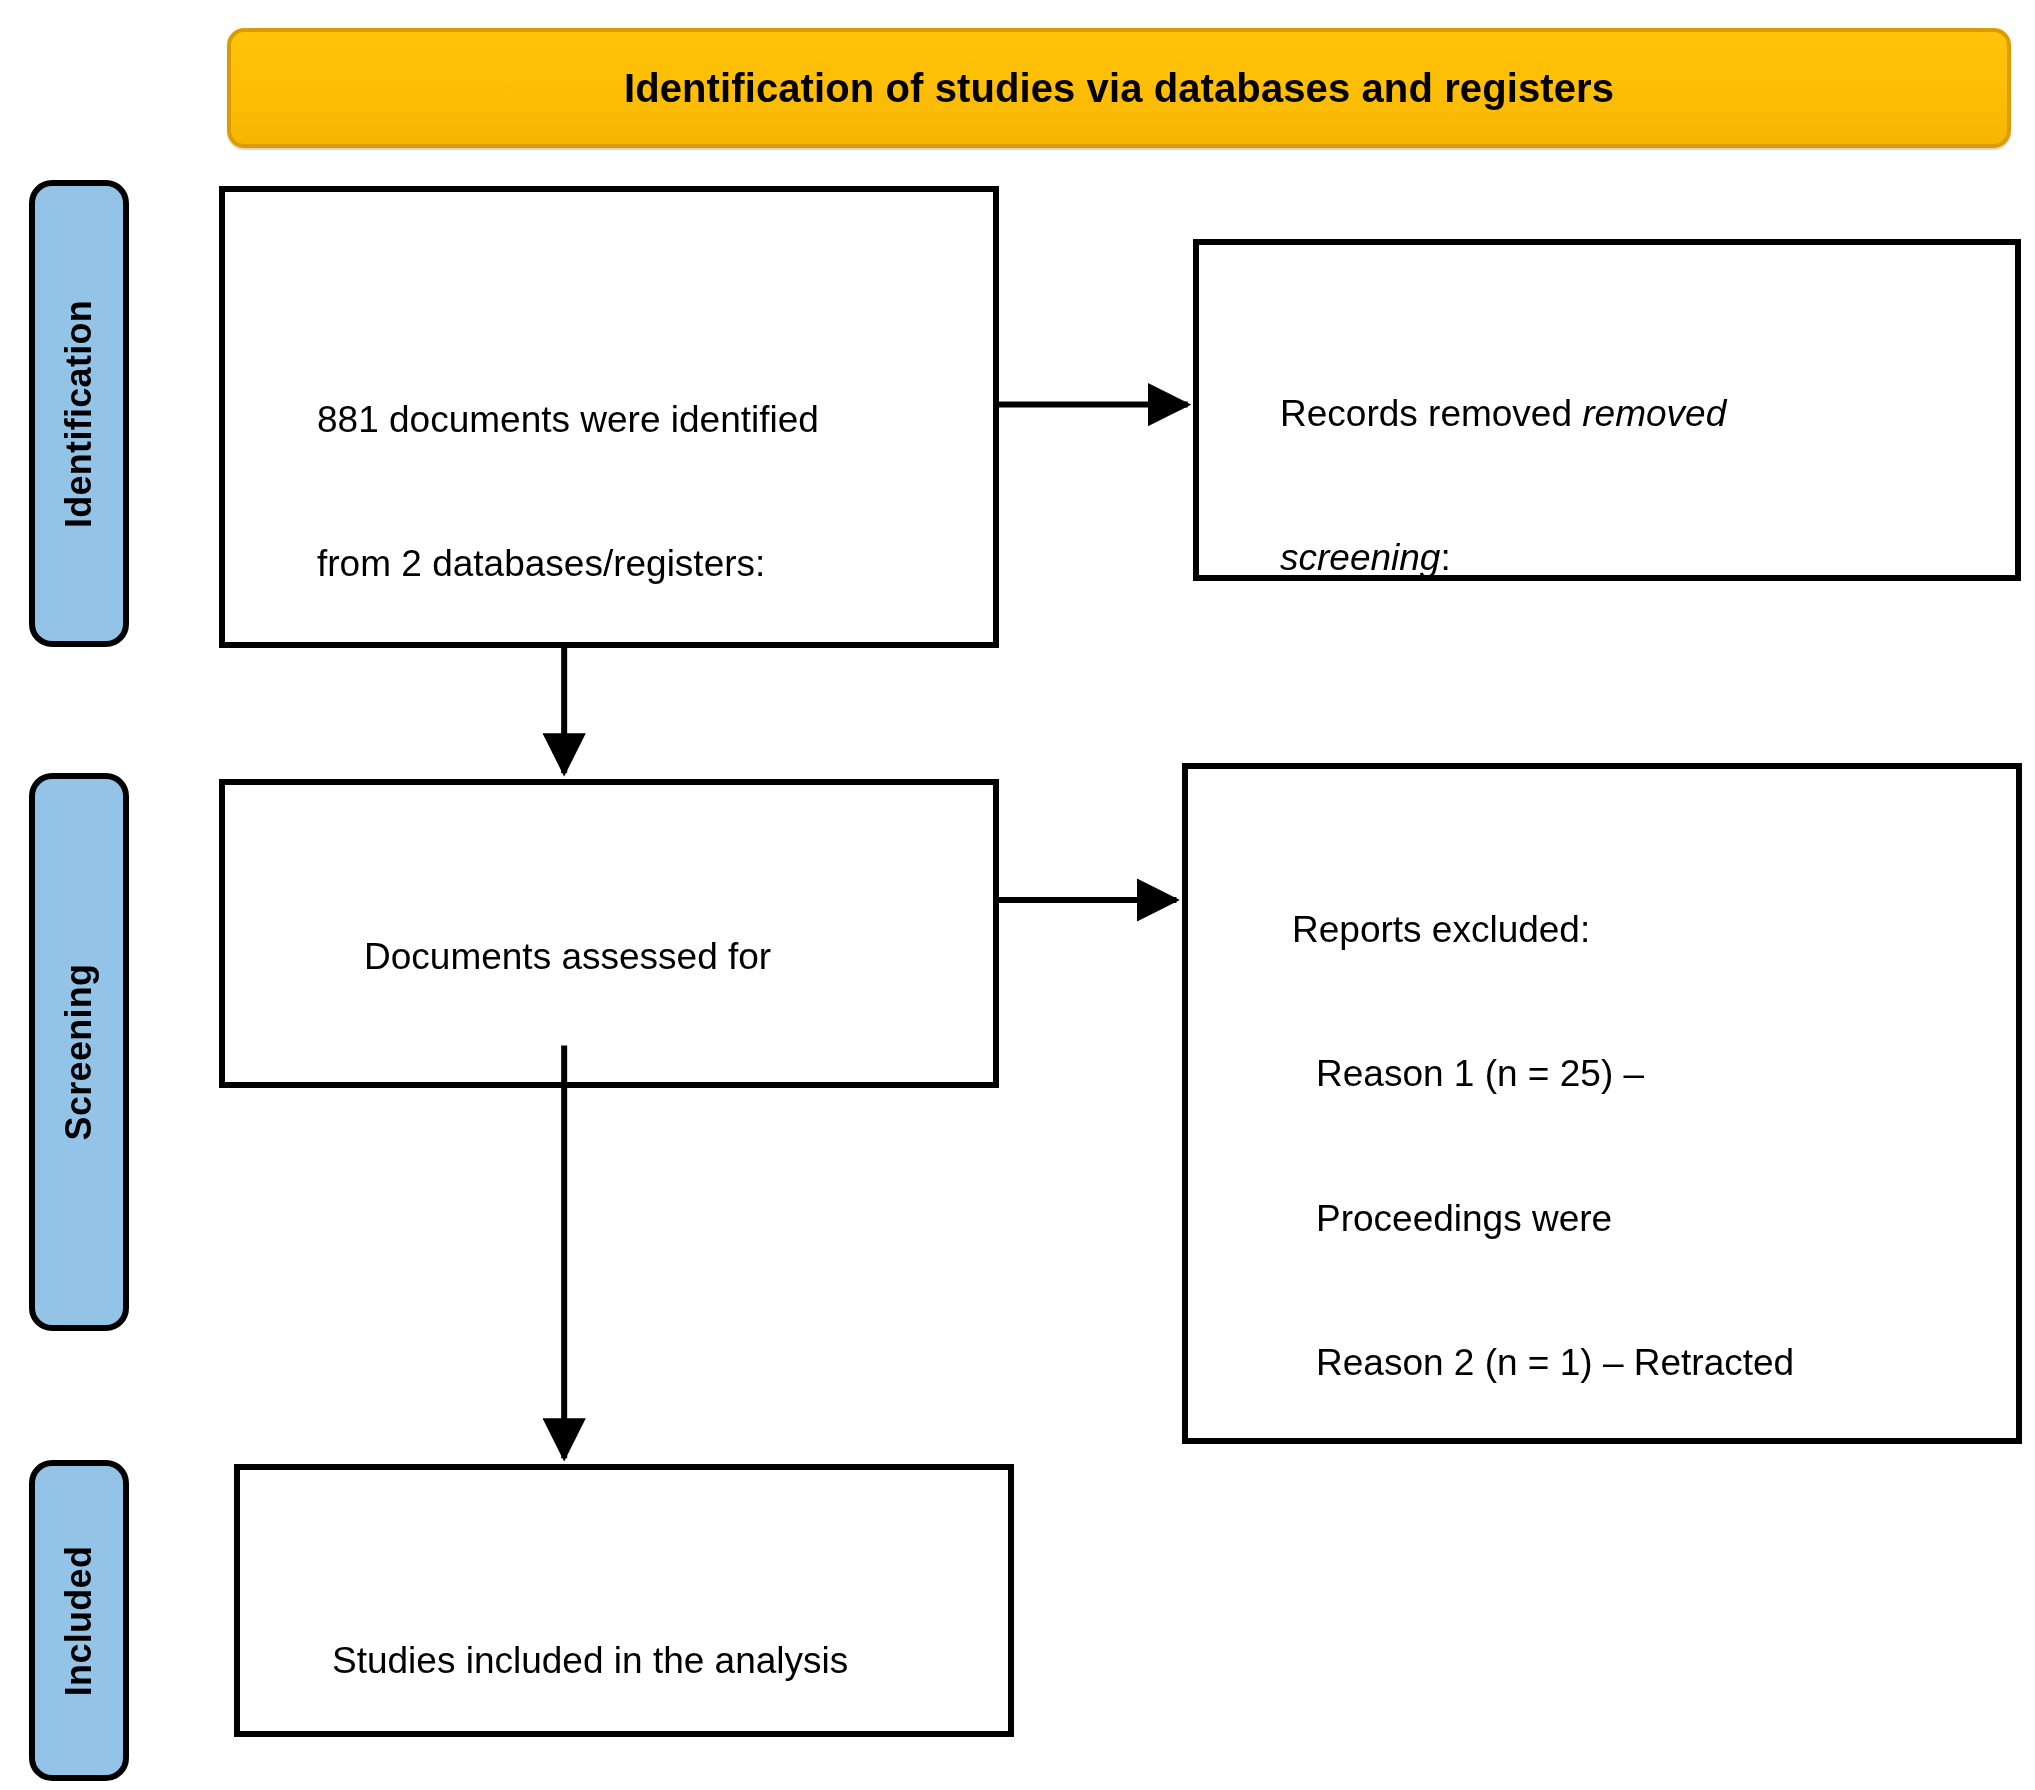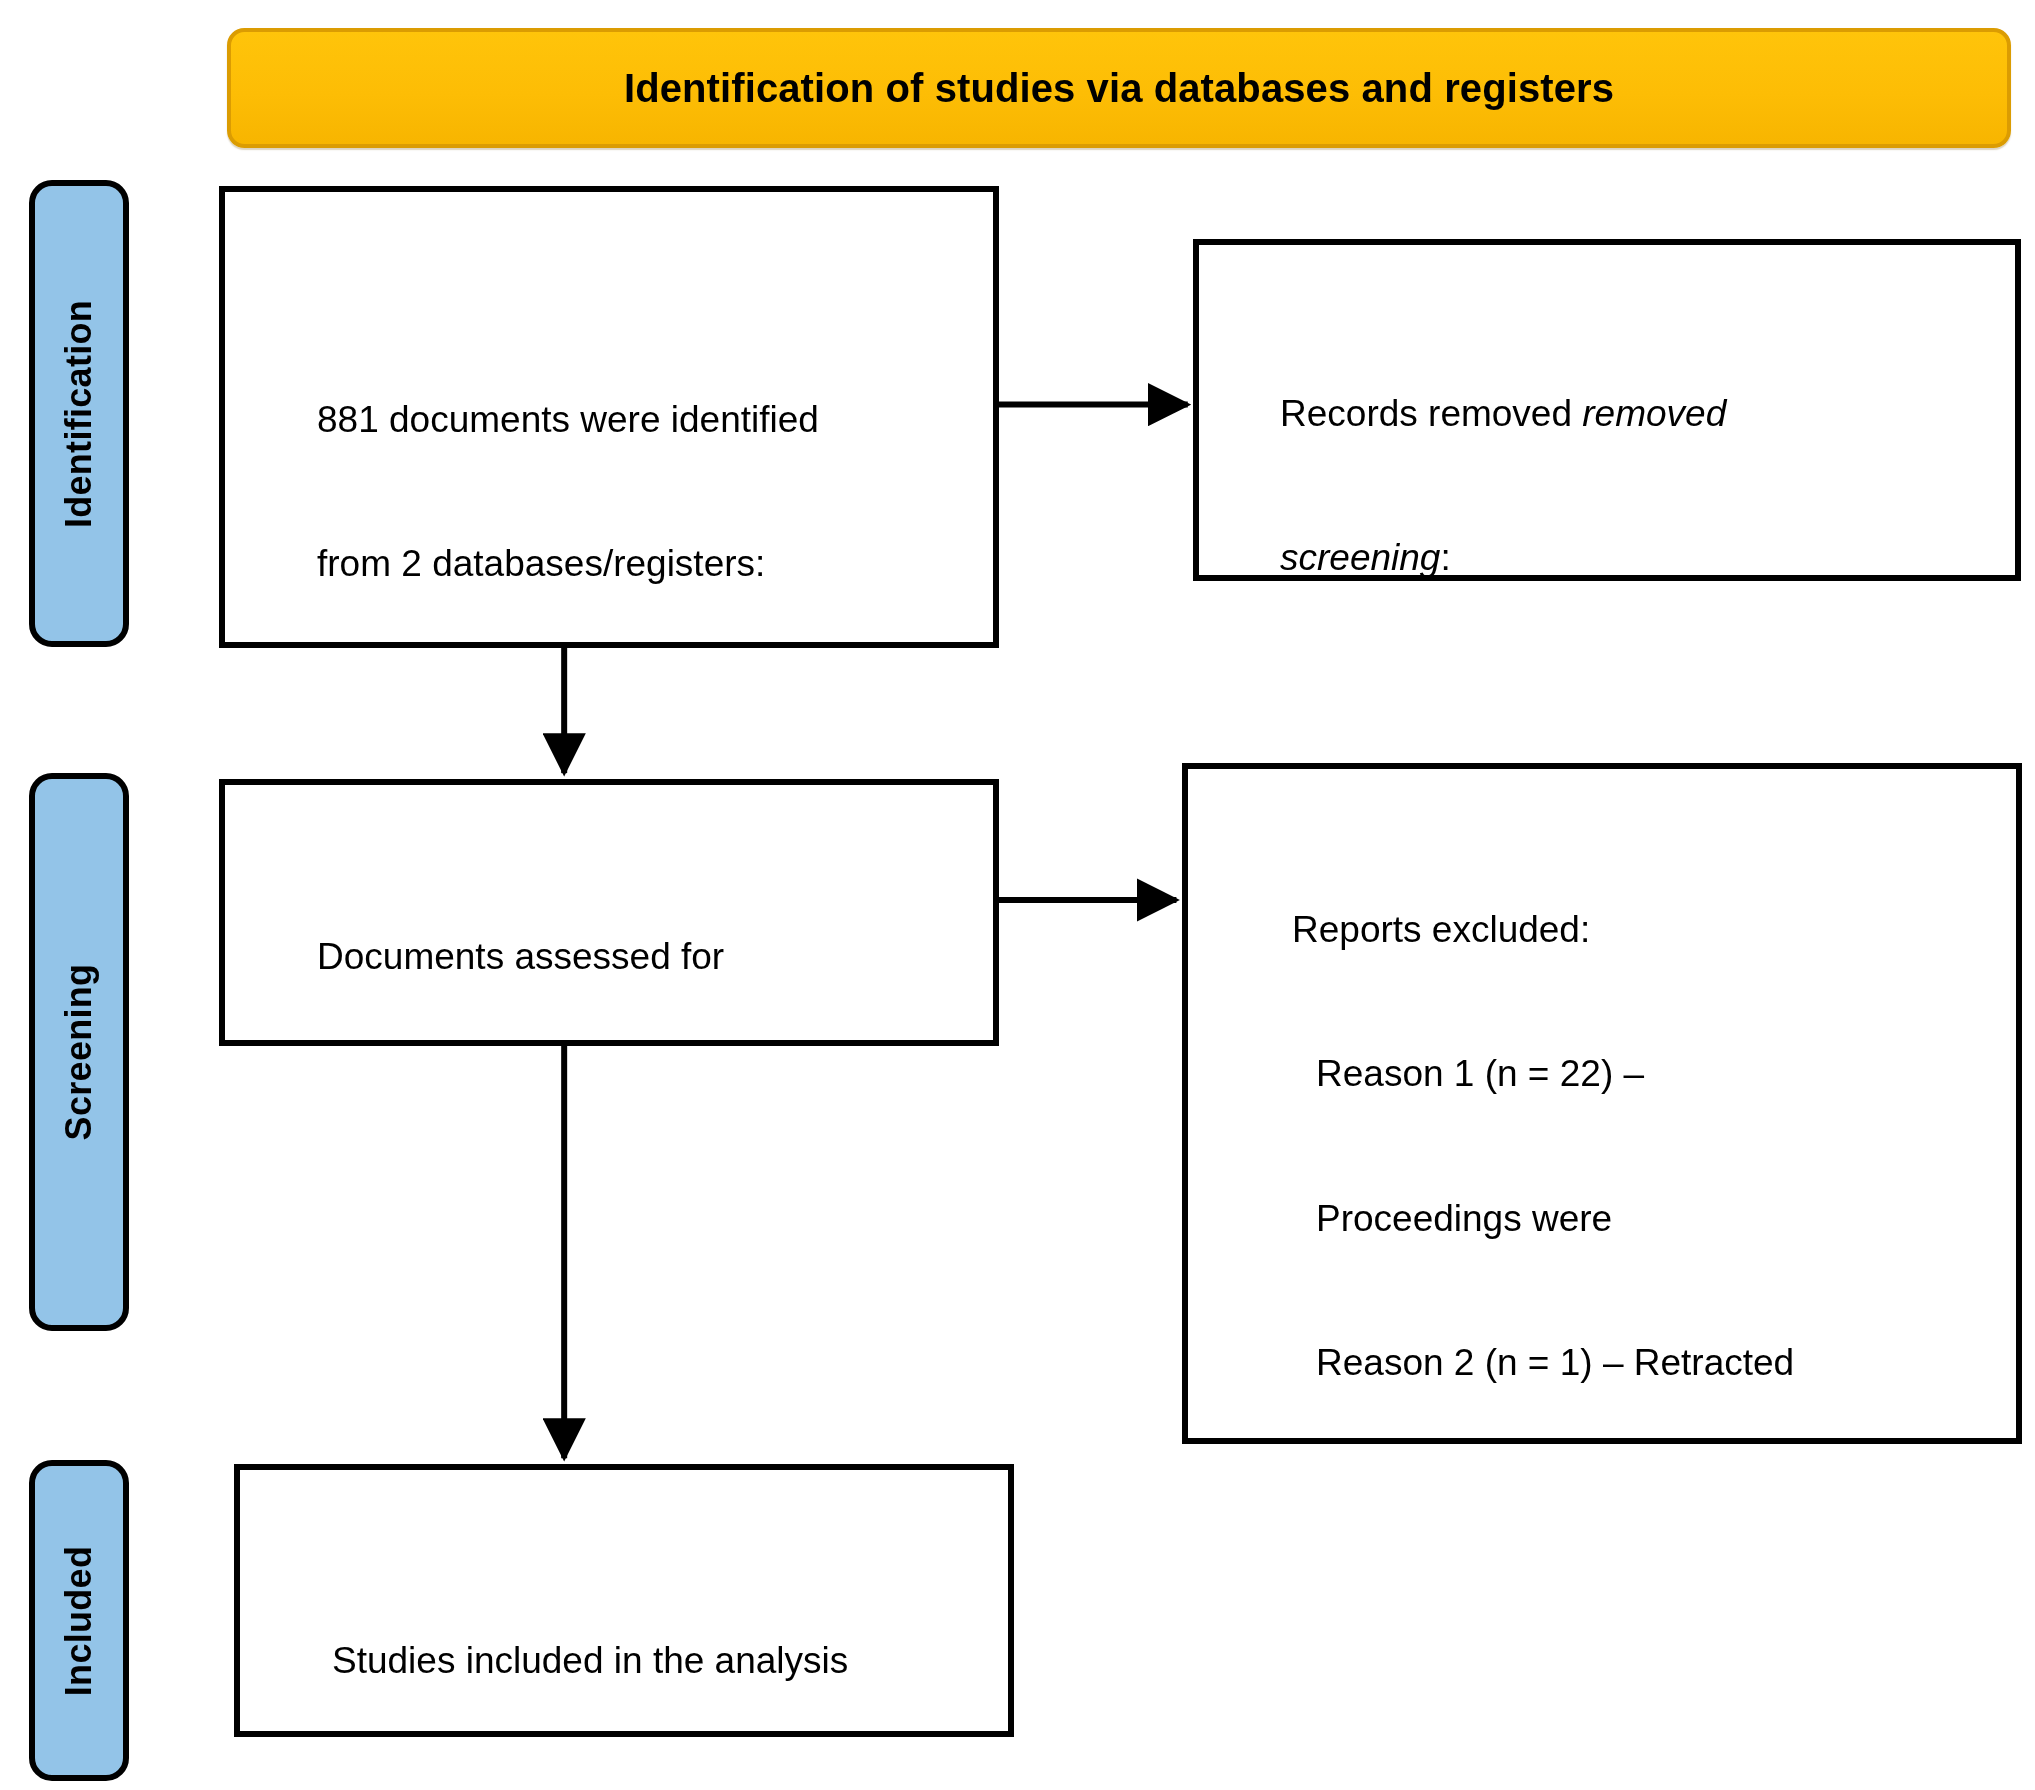--- a/index.html
+++ b/index.html
@@ -102,21 +102,21 @@
     left: 219px; top: 186px; width: 780px; height: 462px;
   }
   #box-identified .inner { padding: 108px 27px 0 52px; }
 
   #box-removed {
     left: 1193px; top: 239px; width: 828px; height: 342px;
   }
   #box-removed .inner { padding: 49px 16px 0 41px; }
 
   #box-eligibility {
-    left: 219px; top: 779px; width: 780px; height: 267px;
+    left: 219px; top: 779px; width: 780px; height: 309px; padding-left: 47px;
   }
   #box-eligibility .inner { padding: 52px 27px 0 52px; }
 
   #box-excluded {
     left: 1182px; top: 763px; width: 840px; height: 681px; padding-left: 24px;
   }
   #box-excluded .inner { padding: 41px 16px 0 40px; }
 
   #box-included {
     left: 234px; top: 1464px; width: 780px; height: 273px;
@@ -181,21 +181,21 @@
         <span class="lead">Documents assessed for</span>
         
       </div>
     </div>
   </div>
 
   <div class="flow-box" id="box-excluded">
     <div class="inner">
       <div class="box-text">
         <span class="lead">Reports excluded:</span>
-        <span class="indent">Reason 1 (n = 22) –</span>
+        <span class="indent">Reason 1 (n = 25) –</span>
         <span class="indent">Proceedings were</span>
         <span class="indent">Reason 2 (n = 1) – Retracted</span>
         
         
         
         
         
       </div>
     </div>
   </div>

